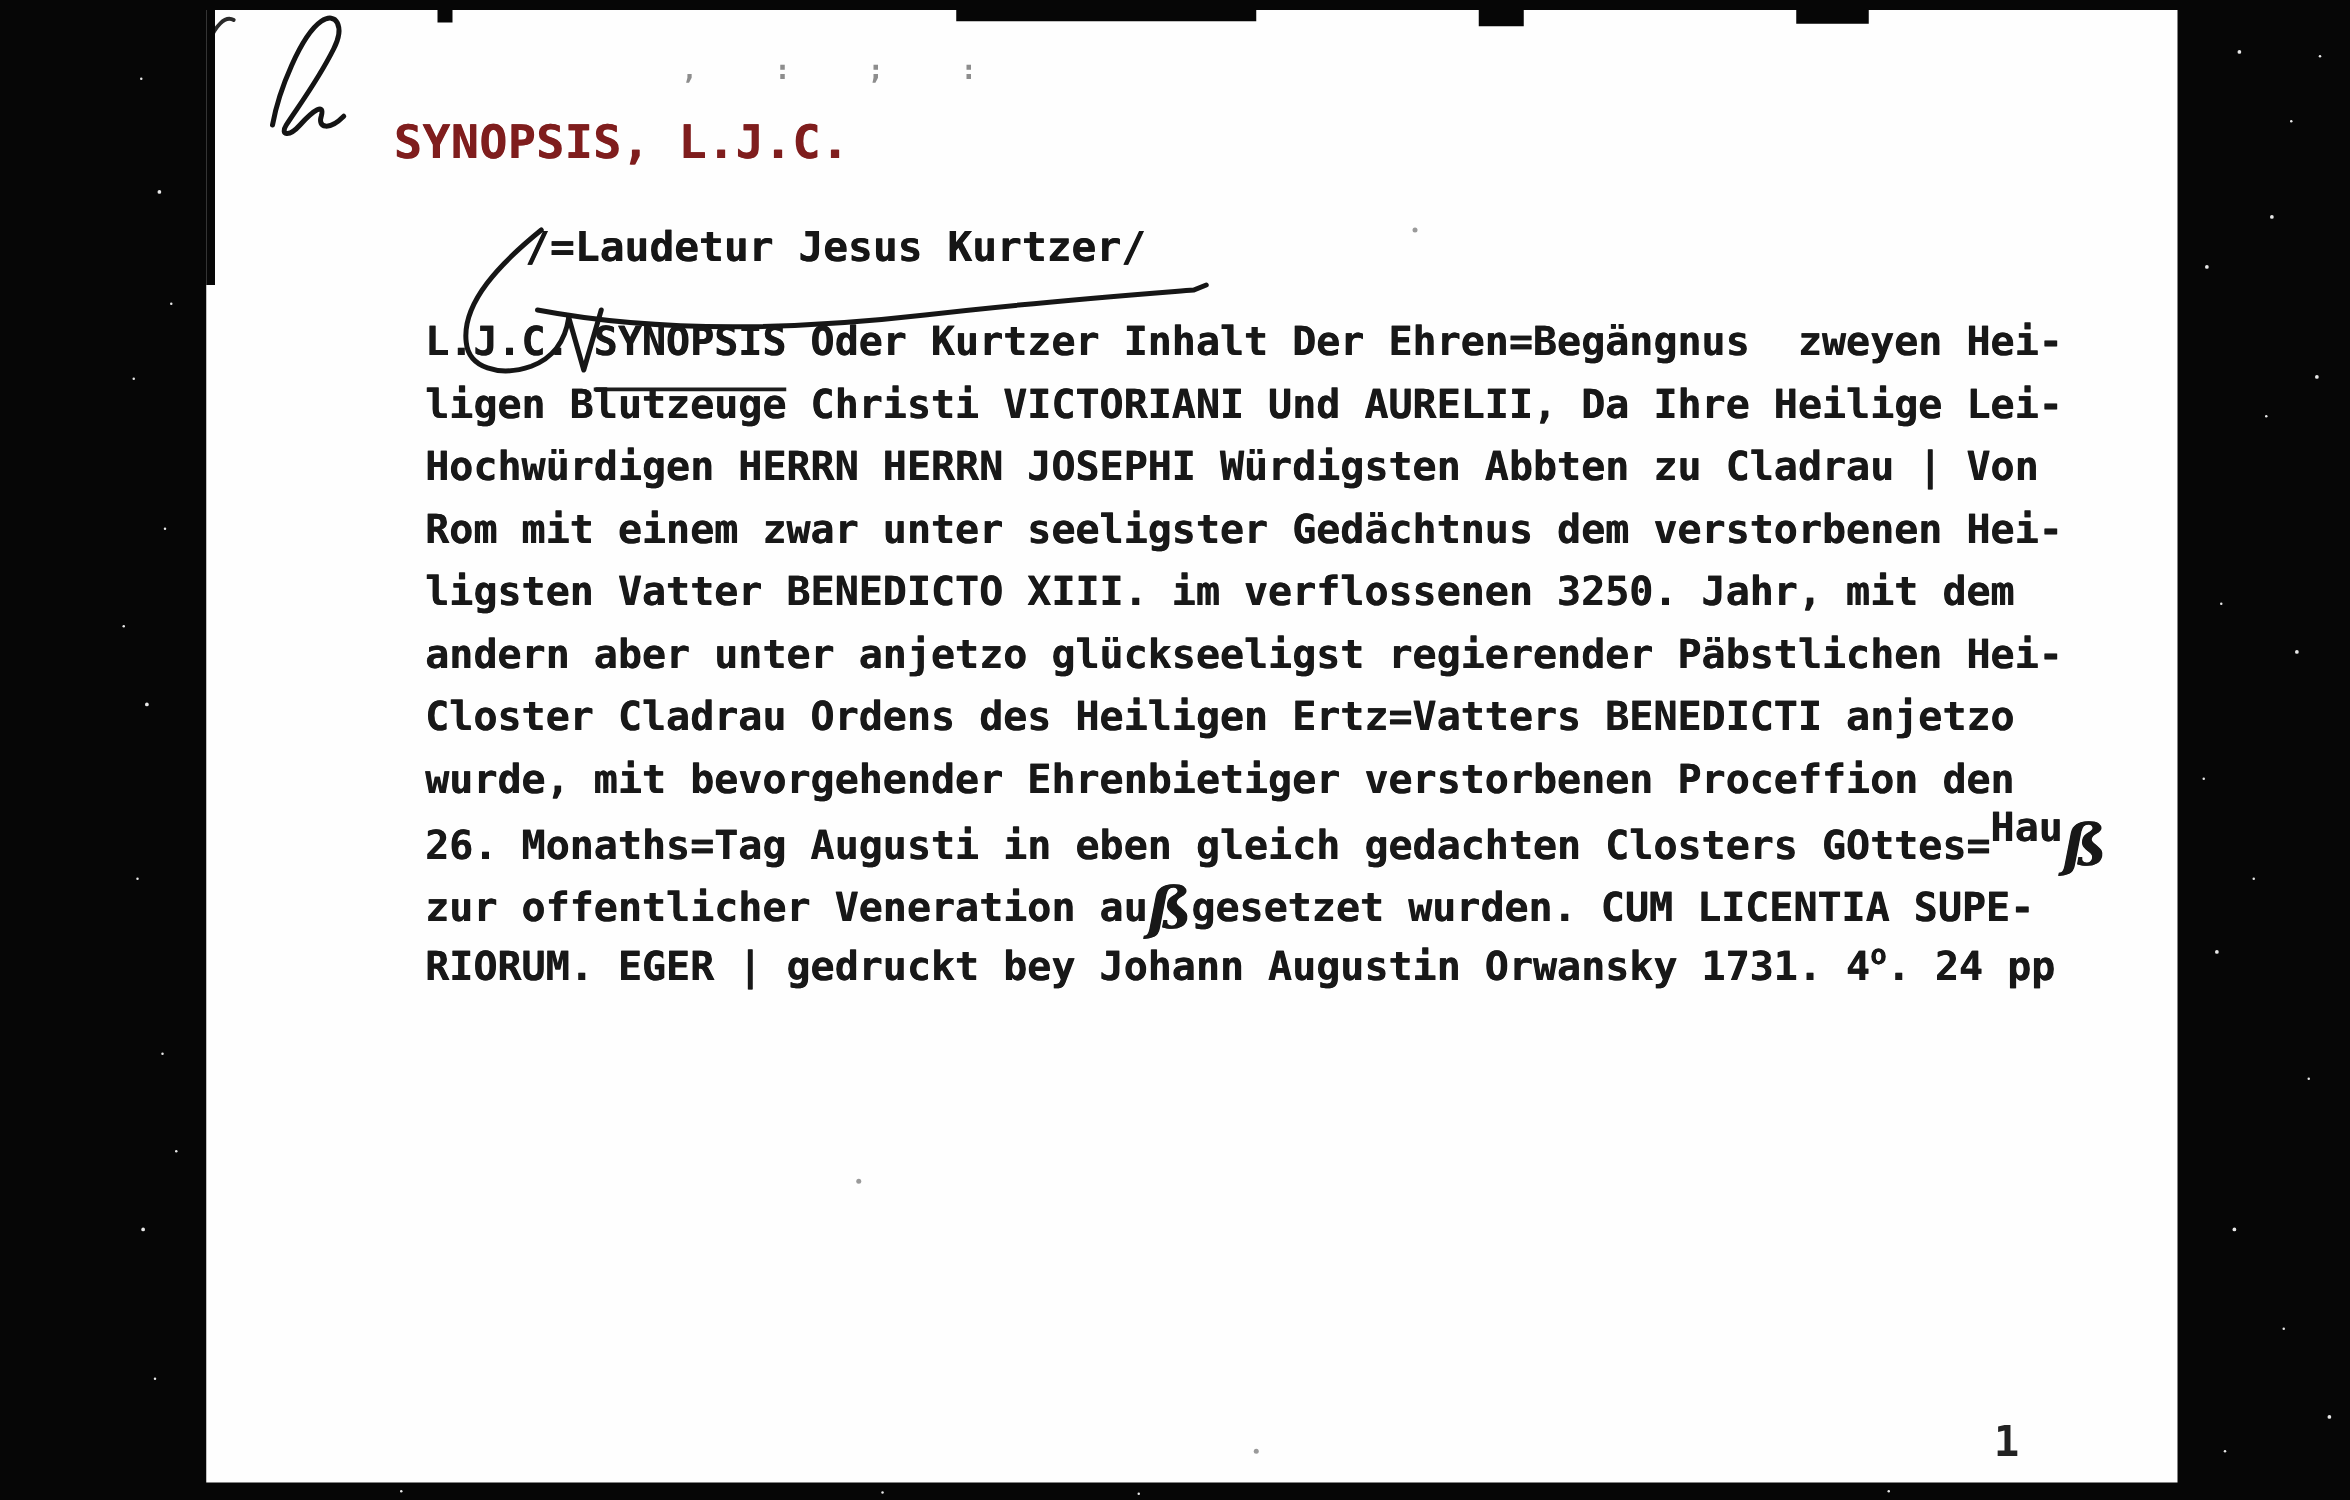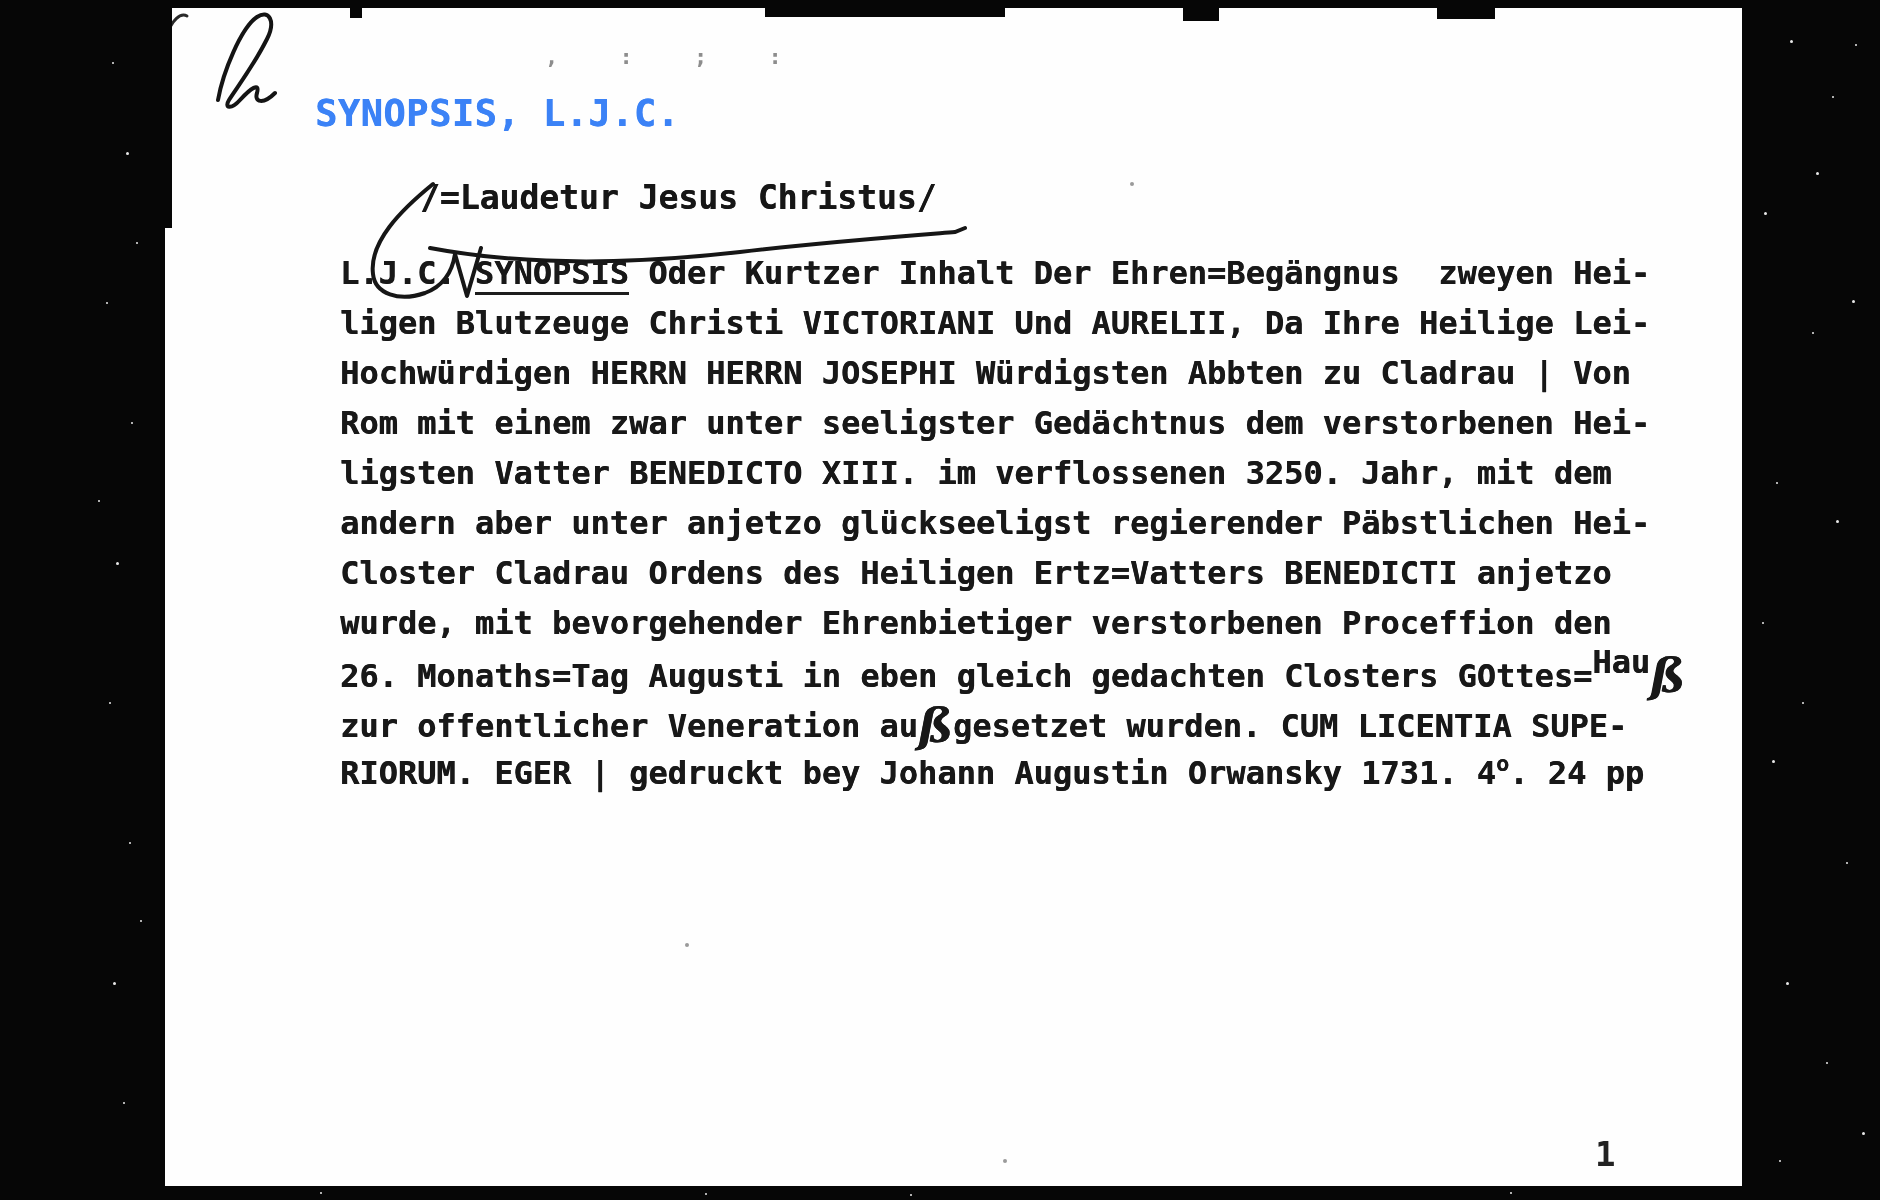--- a/index.html
+++ b/index.html
@@ -1,30 +1,30 @@
 <!DOCTYPE html>
 <html><head>
 <meta charset="utf-8">
 <style>
   html,body{margin:0;padding:0;background:#000;}
   .canvas{position:relative;width:1880px;height:1200px;background:#060606;overflow:hidden;
           font-family:"DejaVu Sans Mono","Liberation Mono",monospace;}
   .paper{position:absolute;left:165px;top:8px;width:1577px;height:1178px;background:#fefefe;color:#171717;}
   .overlay{position:absolute;left:0;top:0;pointer-events:none;}
   .faint{position:absolute;left:380px;top:36px;font-size:22px;color:#8d8d8d;letter-spacing:24px;font-weight:700;}
-  .title{position:absolute;left:150px;top:84px;margin:0;font-size:37px;font-weight:700;color:#3b82f6;
+  .title{position:absolute;left:150px;top:84px;margin:0;font-size:37px;font-weight:700;color:#7f1d1d;
          letter-spacing:0.5px;text-shadow:0.5px 0 0 currentColor;white-space:pre;}
   .subtitle{position:absolute;left:255px;top:170px;font-size:33px;font-weight:700;color:#161616;
             text-shadow:0.4px 0 0 currentColor;white-space:pre;}
   .para{position:absolute;left:175px;font-size:32px;font-weight:700;color:#181818;
         text-shadow:0.4px 0 0 currentColor;}
   .para1{top:240px;}
   .para2{top:942px;}
   .line{white-space:pre;height:50px;line-height:50px;}
-  .seg-u{border-bottom:3px solid #1d1d1d;padding-bottom:0;}
+  .seg-u{border-bottom:3px solid #1d1d1d;padding-bottom:18px;}
   .seg-sup{position:relative;top:-14px;}
   .seg-deg{position:relative;top:-13px;font-size:22px;}
   .seg-hand{font-family:"DejaVu Serif","Liberation Serif",serif;font-style:italic;font-weight:700;
             font-size:46px;line-height:1;position:relative;top:5px;}
   .pagenum{position:absolute;left:1430px;top:1126px;font-size:34px;font-weight:700;color:#222;}
   .notch{position:absolute;background:#060606;}
   .speck{position:absolute;background:#e8e8e8;border-radius:50%;}
   .paperdot{position:absolute;background:#9a9a9a;border-radius:50%;width:4px;height:4px;}
 </style>
 </head>
@@ -45,21 +45,21 @@
 
       <path d="M268 176 C 236 202, 204 234, 208 266 C 210 286, 234 294, 260 285 C 276 279, 287 266, 290 246" fill="none" stroke="#161616" stroke-width="4" stroke-linecap="round"></path>
 
       <path d="M290 246 L 302 288 L 316 240" fill="none" stroke="#161616" stroke-width="4" stroke-linecap="round" stroke-linejoin="round"></path>
     </svg>
 
     <div class="faint">, : ; :</div>
 
     <h1 class="title">SYNOPSIS, L.J.C.</h1>
 
-    <div class="subtitle">/=Laudetur Jesus Christus/</div>
+    <div class="subtitle">/=Laudetur Jesus Kurtzer/</div>
 
     <div class="para para1">
         <div class="line">L.J.C. <span class="seg-u">SYNOPSIS</span> Oder Kurtzer Inhalt Der Ehren=Begängnus  zweyen Hei-</div>
         <div class="line">ligen Blutzeuge Christi VICTORIANI Und AURELII, Da Ihre Heilige Lei-</div>
         <div class="line">Hochwürdigen HERRN HERRN JOSEPHI Würdigsten Abbten zu Cladrau | Von</div>
         <div class="line">Rom mit einem zwar unter seeligster Gedächtnus dem verstorbenen Hei-</div>
         <div class="line">ligsten Vatter BENEDICTO XIII. im verflossenen 3250. Jahr, mit dem</div>
         <div class="line">andern aber unter anjetzo glückseeligst regierender Päbstlichen Hei-</div>
         <div class="line">Closter Cladrau Ordens des Heiligen Ertz=Vatters BENEDICTI anjetzo</div>
         <div class="line">wurde, mit bevorgehender Ehrenbietiger verstorbenen Proceffion den</div>

